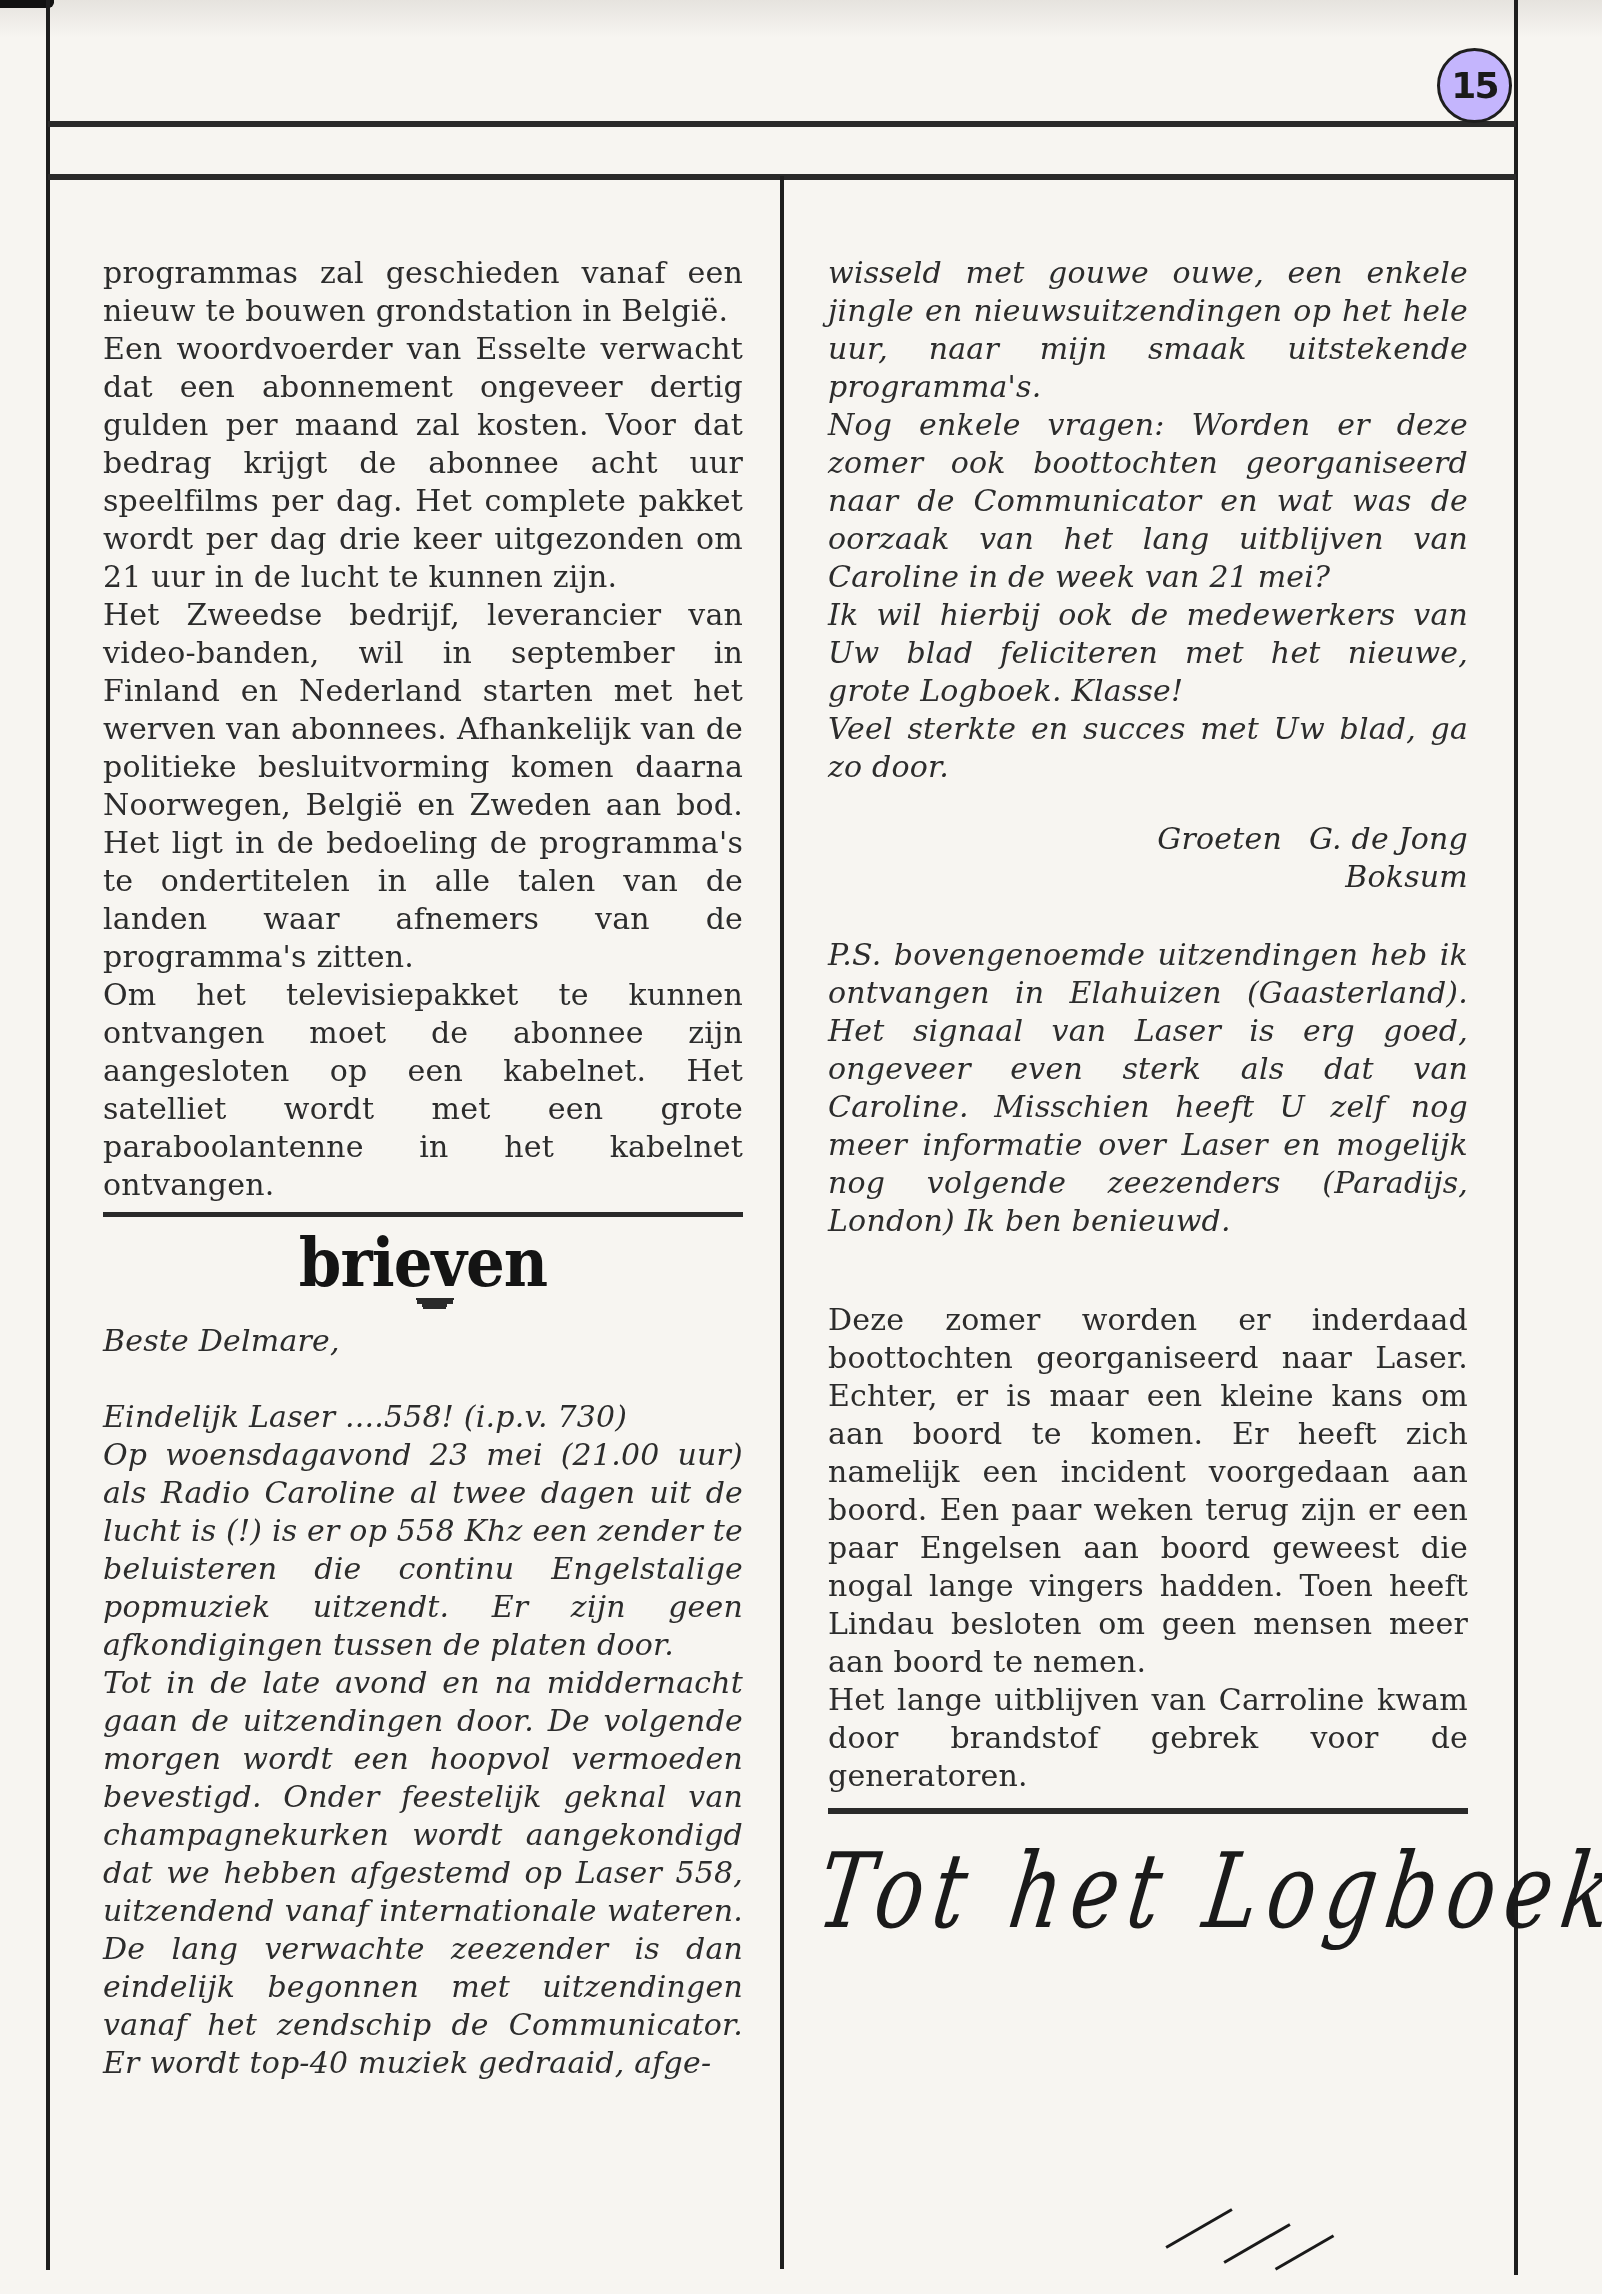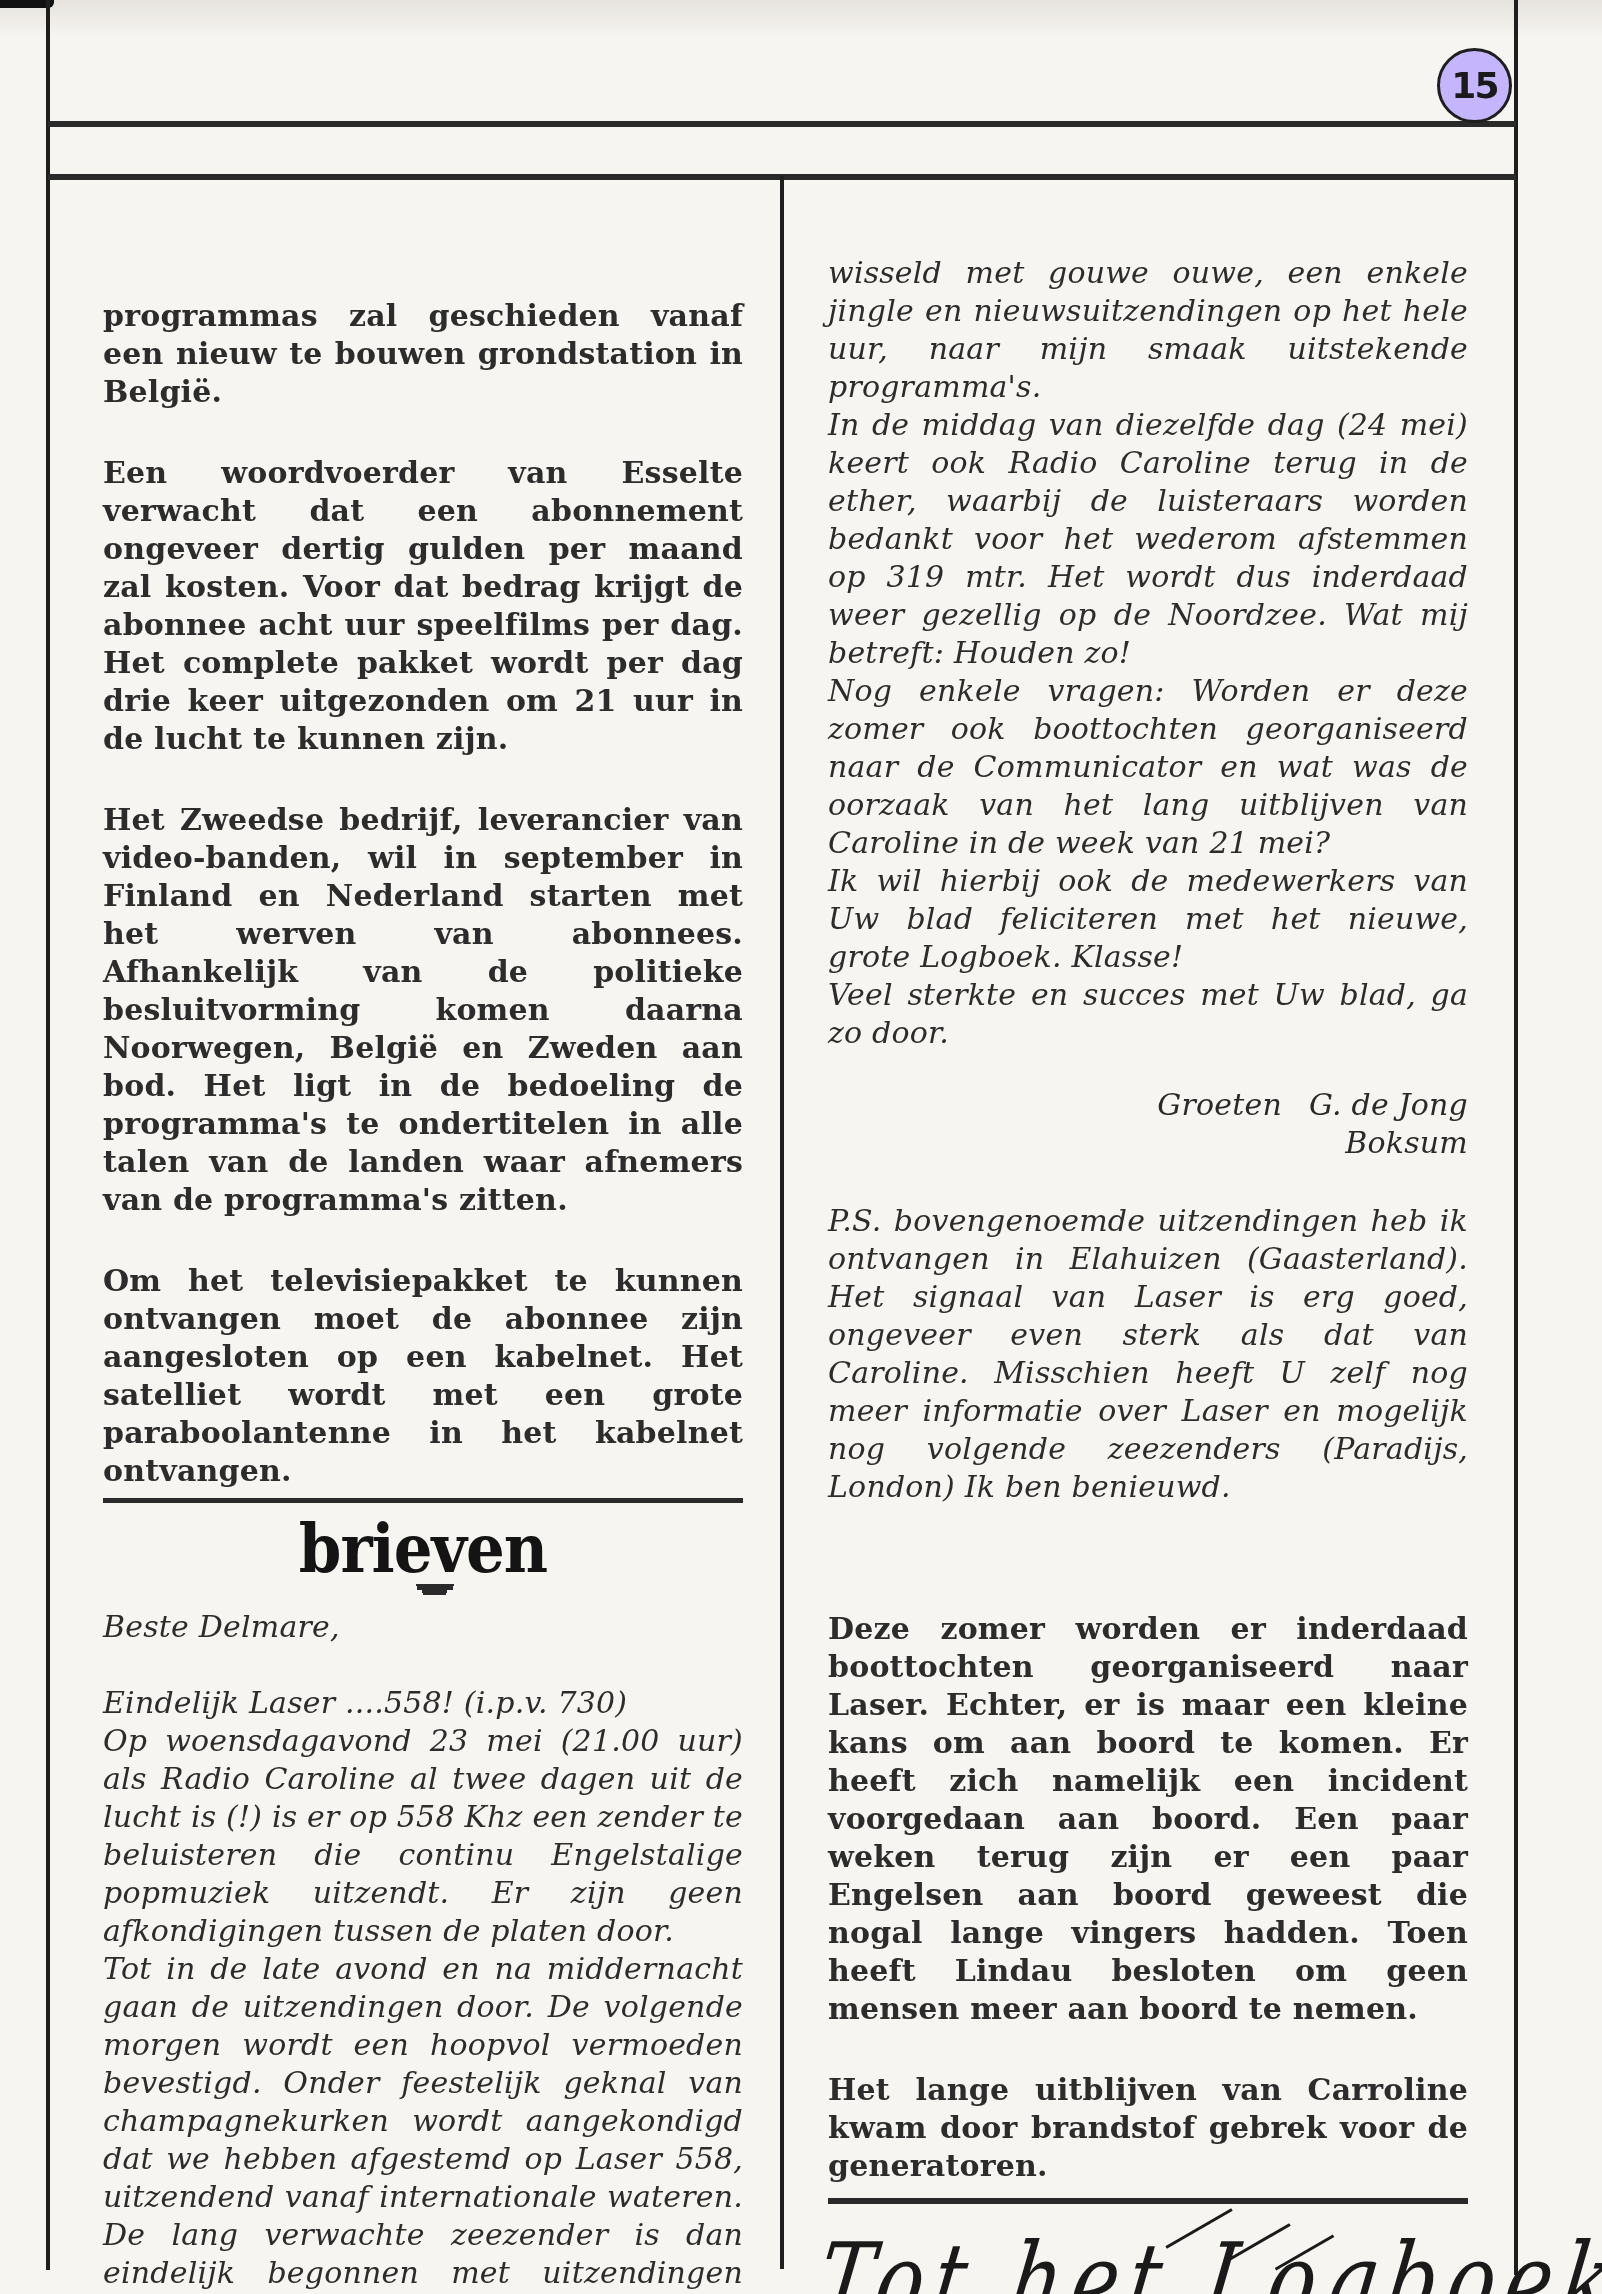--- a/index.html
+++ b/index.html
@@ -33,21 +33,21 @@
 
   .column { position: absolute; width: 640px; }
   .col-left { left: 103px; top: 254px; }
   .col-right { left: 828px; top: 254px; }
 
   .para {
     font-size: 30px; line-height: 38px;
     text-align: justify; margin: 0;
     color: #2c2c2c;
   }
-  .roman { font-family: "DejaVu Serif", serif; font-weight: bold; letter-spacing: 0.2px; margin-top: 43px; }
+  .roman { font-family: "DejaVu Serif", serif; font-weight: normal; letter-spacing: 0.2px; }
   .italic { font-family: "DejaVu Serif", serif; font-style: italic; letter-spacing: 0.2px; }
 
   .divider-thick { height: 5.7px; background: #2a2a2a; margin: 7.6px 0 0 0; }
 
   .section-header {
     display: flex; align-items: center; margin-top: 9.6px; height: 82px; flex-direction: column;
   }
   .section-title {
     font-family: "DejaVu Serif", serif; font-weight: 900; font-size: 61px;
     letter-spacing: -1px; color: #141414;
@@ -103,21 +103,20 @@
   <div class="gap-small" style="height:13.4px"></div>
   <p class="para italic">Beste Delmare,</p>
   <div class="gap-small"></div>
   <p class="para italic">Eindelijk Laser ....558! (i.p.v. 730)</p>
   <p class="para italic">Op woensdagavond 23 mei (21.00 uur) als Radio Caroline al twee dagen uit de lucht is (!) is er op 558 Khz een zender te beluisteren die continu Engelstalige popmuziek uitzendt. Er zijn geen afkondigingen tussen de platen door.</p>
   <p class="para italic">Tot in de late avond en na middernacht gaan de uitzendingen door. De volgende morgen wordt een hoopvol vermoeden bevestigd. Onder feestelijk geknal van champagnekurken wordt aangekondigd dat we hebben afgestemd op Laser 558, uitzendend vanaf internationale wateren. De lang verwachte zeezender is dan eindelijk begonnen met uitzendingen vanaf het zendschip de Communicator. Er wordt top-40 muziek gedraaid, afge-</p>
 </div>
 
 <div class="column col-right">
   <p class="para italic">wisseld met gouwe ouwe, een enkele jingle en nieuwsuitzendingen op het hele uur, naar mijn smaak uitstekende programma's.</p>
-  <p class="para italic">In de middag van diezelfde dag (24 mei) keert ook Radio Caroline terug in de ether, waarbij de luisteraars worden bedankt voor het wederom afstemmen op 319 mtr. Het wordt dus inderdaad weer gezellig op de Noordzee. Wat mij betreft: Houden zo!</p>
   <p class="para italic">Nog enkele vragen: Worden er deze zomer ook boottochten georganiseerd naar de Communicator en wat was de oorzaak van het lang uitblijven van Caroline in de week van 21 mei?</p>
   <p class="para italic">Ik wil hierbij ook de medewerkers van Uw blad feliciteren met het nieuwe, grote Logboek. Klasse!</p>
   <p class="para italic">Veel sterkte en succes met Uw blad, ga zo door.</p>
 
   <div class="gap-med" style="height:34px"></div>
   <div class="signoff italic">
     <div>
       <span>Groeten</span><span class="sp"></span><span>G. de Jong</span>
     </div>
     <div>Boksum</div>

